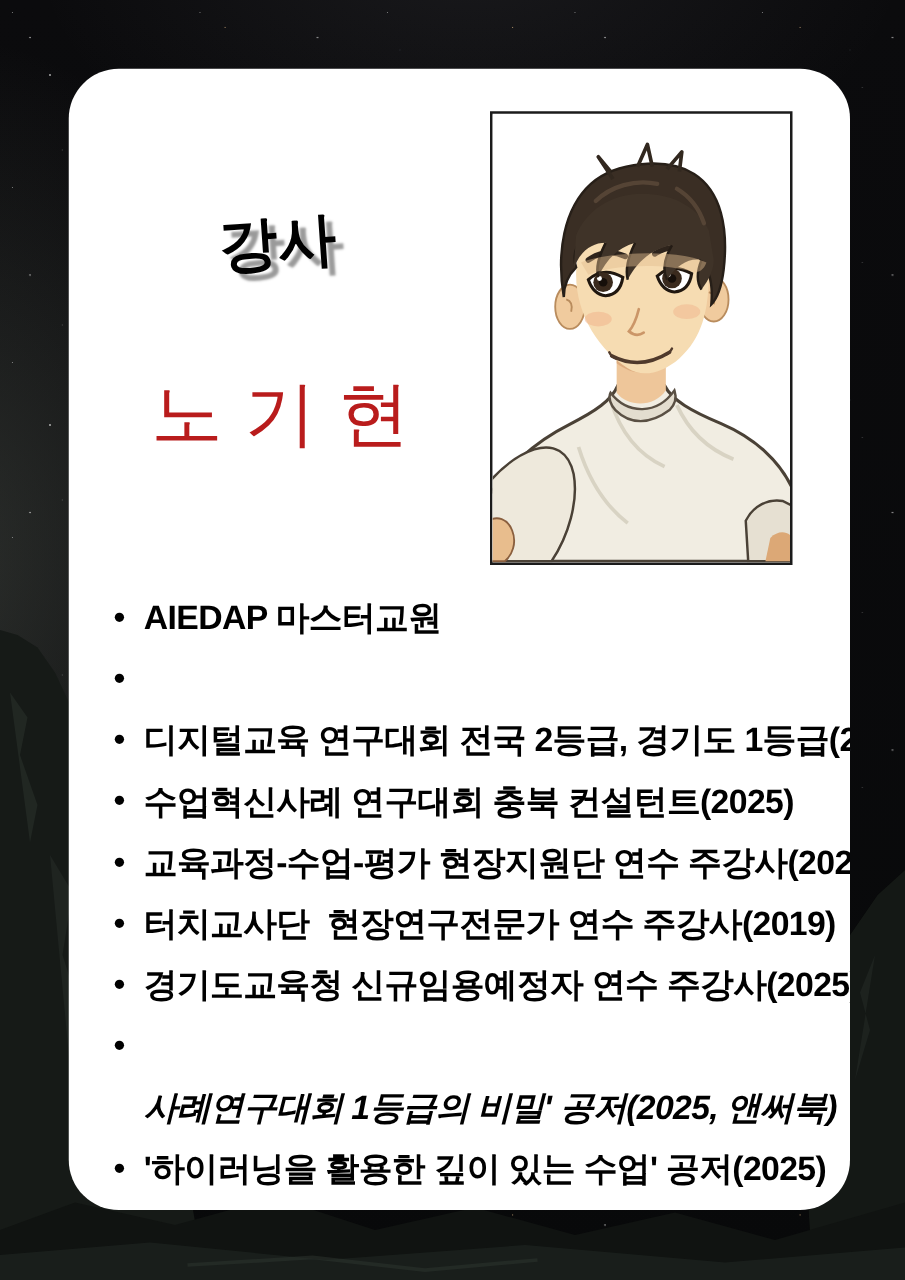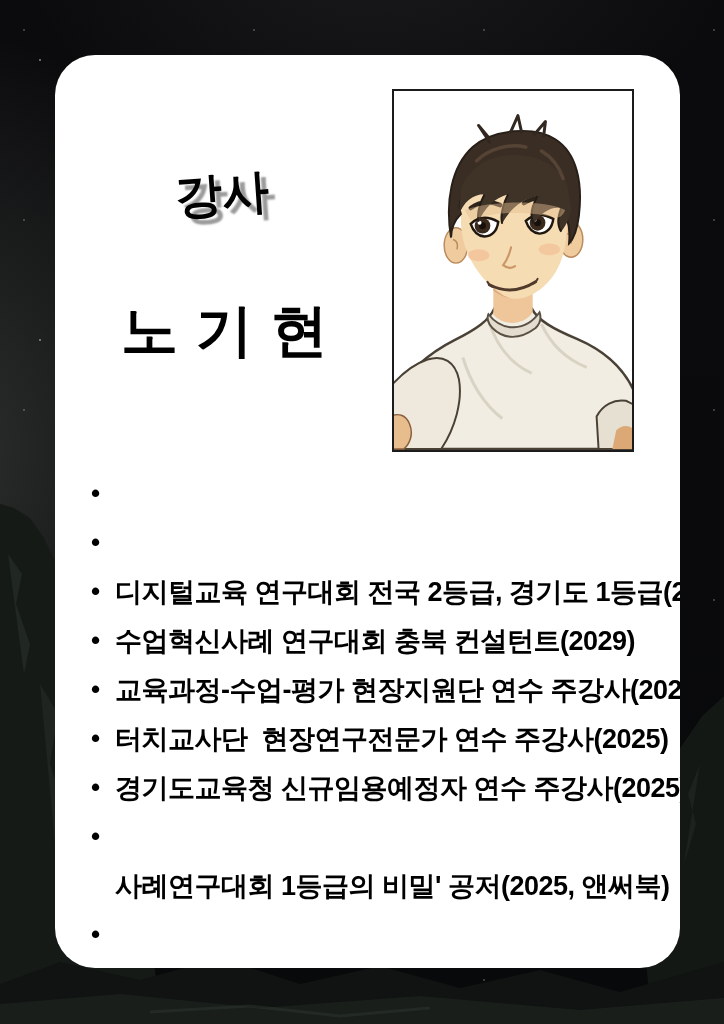--- a/index.html
+++ b/index.html
@@ -39,36 +39,36 @@
     background:#ffffff;border-radius:40px;overflow:hidden;
   }
   .role-label{
     position:absolute;left:167px;top:108px;transform:translateX(-50%) rotate(-4deg);
     font-size:47px;font-weight:700;color:#000;
     text-shadow:6px 6px 2px #9a9a9a;
     white-space:nowrap;
   }
   .name{
     position:absolute;left:66px;top:238px;
-    font-size:57px;font-weight:700;color:#000000;letter-spacing:1px;
+    font-size:57px;font-weight:400;color:#b91c1c;letter-spacing:1px;
     white-space:nowrap;
   }
   .photo-frame{
     position:absolute;left:337px;top:34px;width:242px;height:363px;
     border:2.5px solid #1b1b1b;background:#fff;box-sizing:border-box;overflow:hidden;
   }
   .photo-frame svg{display:block;width:100%;height:100%;}
   .cred-list{position:absolute;left:36px;top:414px;right:10px;}
   .cred-row{
     display:flex;align-items:center;height:49px;
     font-size:27px;font-weight:700;color:#000;letter-spacing:-0.5px;
     white-space:pre;
   }
   .cred-row .bullet{width:24px;flex:0 0 24px;font-size:26px;}
-  .cred-row.cont{padding-left:24px;}
+  .cred-row.cont{padding-left:24px;font-style:italic;}
 </style>
 </head>
 <body>
 
 <div class="sky"></div>
 <div class="stars l1"></div>
 <div class="stars l2"></div>
 <div class="stars l3"></div>
 <svg class="mountains" viewBox="0 0 724 560" aria-hidden="true">
 
@@ -144,44 +144,44 @@
       <path d="M118,42 L126,24 L130,42 M142,44 L154,30 L152,46 M96,46 L86,34 L98,52" fill="none" stroke="#32281f" stroke-width="3" stroke-linejoin="round"></path>
 
       <path d="M84,70 C96,58 116,52 134,56 M150,60 C160,66 168,76 172,88" stroke="#5c4a39" stroke-width="3.5" fill="none" opacity="0.8" stroke-linecap="round"></path>
 
       <path d="M72,120 C90,112 150,108 174,120 C172,126 168,128 164,128 C140,120 96,122 78,130 Z" fill="#e3bd8e" opacity="0.45"></path>
     </svg>
   </div>
 
   <div class="cred-list">
     <div class="cred-row">
-      <span class="bullet">•</span>
+      <span class="bullet">•</span><span>AIEDAP 마스터교원</span>
     </div>
     <div class="cred-row">
       <span class="bullet">•</span>
     </div>
     <div class="cred-row">
       <span class="bullet">•</span><span>디지털교육 연구대회 전국 2등급, 경기도 1등급(2025)</span>
     </div>
     <div class="cred-row">
-      <span class="bullet">•</span><span>수업혁신사례 연구대회 충북 컨설턴트(2029)</span>
+      <span class="bullet">•</span><span>수업혁신사례 연구대회 충북 컨설턴트(2025)</span>
     </div>
     <div class="cred-row">
       <span class="bullet">•</span><span>교육과정-수업-평가 현장지원단 연수 주강사(2025)</span>
     </div>
     <div class="cred-row">
-      <span class="bullet">•</span><span>터치교사단  현장연구전문가 연수 주강사(2025)</span>
+      <span class="bullet">•</span><span>터치교사단  현장연구전문가 연수 주강사(2019)</span>
     </div>
     <div class="cred-row">
       <span class="bullet">•</span><span>경기도교육청 신규임용예정자 연수 주강사(2025)</span>
     </div>
     <div class="cred-row">
       <span class="bullet">•</span>
     </div>
     <div class="cred-row cont">
       <span>사례연구대회 1등급의 비밀' 공저(2025, 앤써북)</span>
     </div>
     <div class="cred-row">
-      <span class="bullet">•</span>
+      <span class="bullet">•</span><span>'하이러닝을 활용한 깊이 있는 수업' 공저(2025)</span>
     </div>
   </div>
 
 </div>
 
 </body></html>

